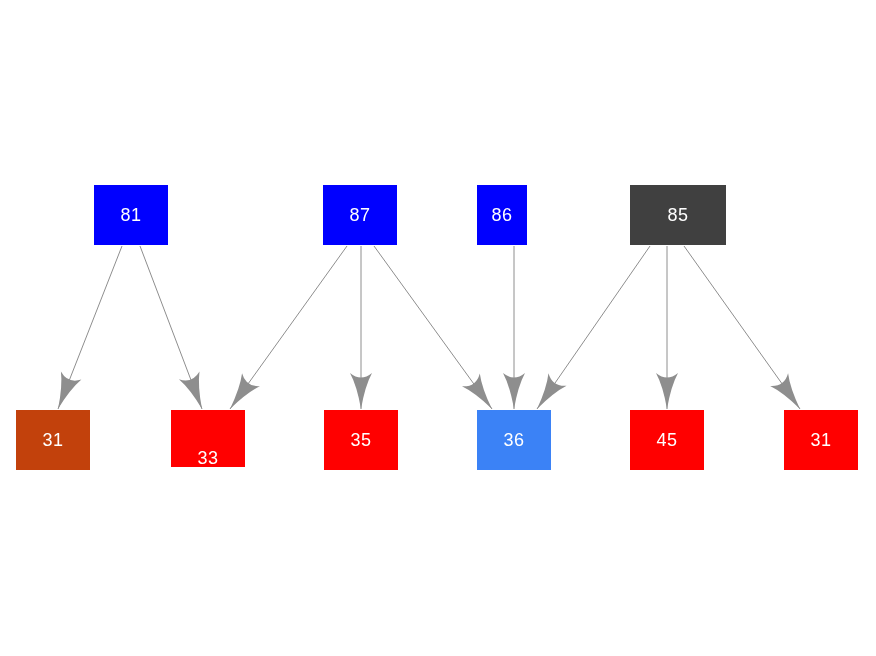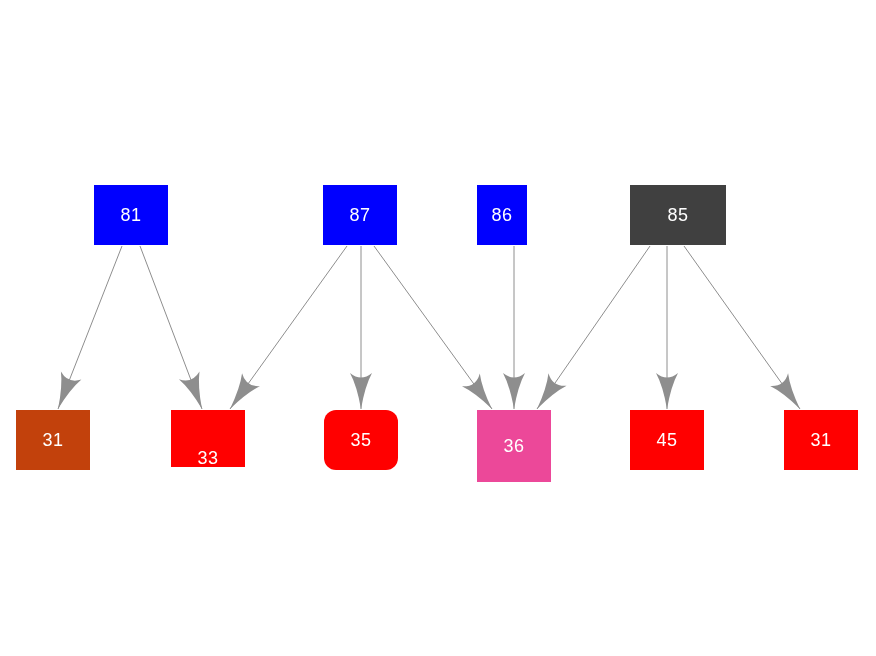--- a/index.html
+++ b/index.html
@@ -71,24 +71,24 @@
       </div>
       <div class="node parent" style="left: 630px; top: 185px; width: 96px; height: 60px; background: #404040;">
         <span class="node-label" style="color: rgb(255, 255, 255);">85</span>
       </div>
       <div class="node child" style="left: 16px; top: 410px; width: 74px; height: 60px; background: #c2410c;">
         <span class="node-label" style="color: rgb(255, 255, 255);">31</span>
       </div>
       <div class="node child" style="left: 171px; top: 410px; width: 74px; height: 57px; background: rgb(255, 0, 0); align-items: flex-end;">
         <span class="node-label" style="color: rgb(255, 255, 255);">33</span>
       </div>
-      <div class="node child" style="left: 324px; top: 410px; width: 74px; height: 60px; background: rgb(255, 0, 0); border-radius: 12px;">
+      <div class="node child" style="left: 324px; top: 410px; width: 74px; height: 60px; background: rgb(255, 0, 0);">
         <span class="node-label" style="color: rgb(255, 255, 255);">35</span>
       </div>
-      <div class="node child" style="left: 477px; top: 410px; width: 74px; height: 72px; background: #ec4899; text-align: right;">
+      <div class="node child" style="left: 477px; top: 410px; width: 74px; height: 60px; background: #3b82f6; text-align: right;">
         <span class="node-label" style="color: rgb(255, 255, 255);">36</span>
       </div>
       <div class="node child" style="left: 630px; top: 410px; width: 74px; height: 60px; background: rgb(255, 0, 0);">
         <span class="node-label" style="color: rgb(255, 255, 255);">45</span>
       </div>
       <div class="node child" style="left: 784px; top: 410px; width: 74px; height: 60px; background: rgb(255, 0, 0);">
         <span class="node-label" style="color: rgb(255, 255, 255);">31</span>
       </div>
     </div>
 </div>

